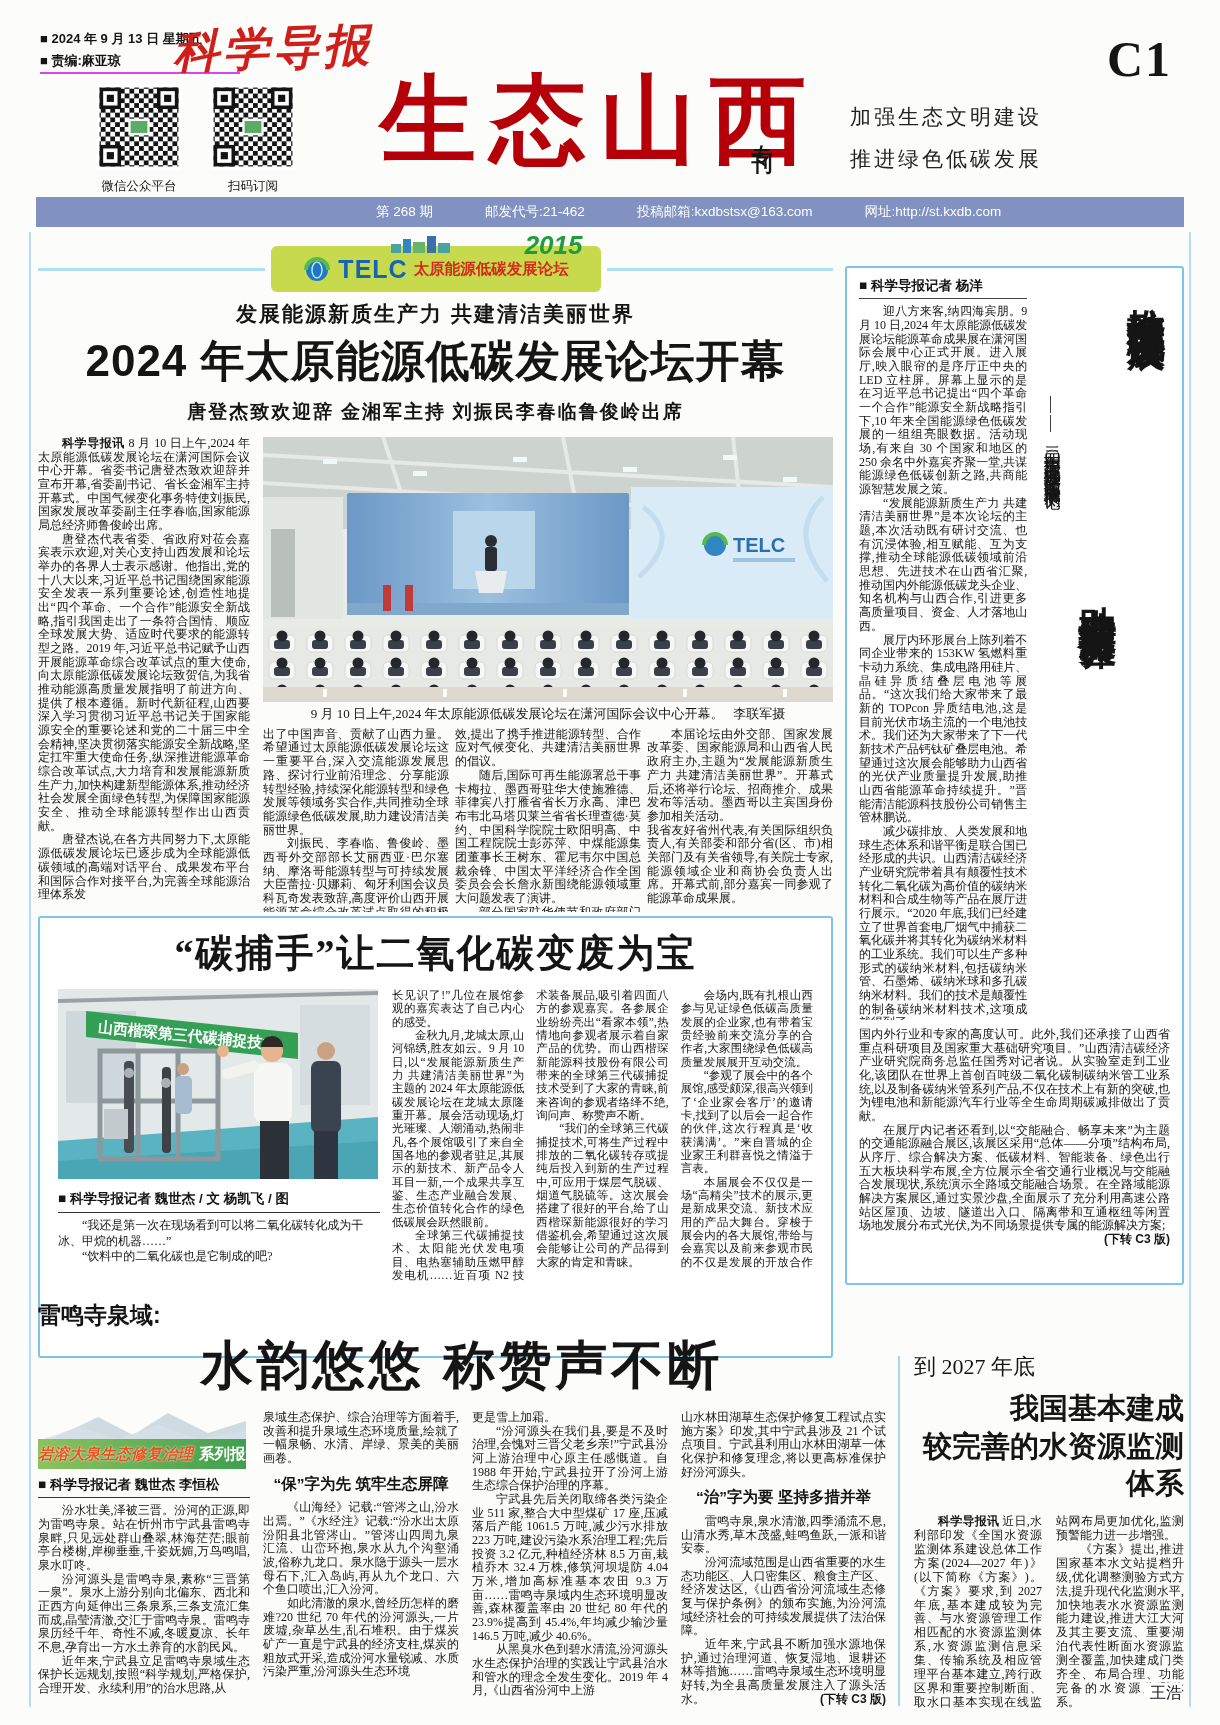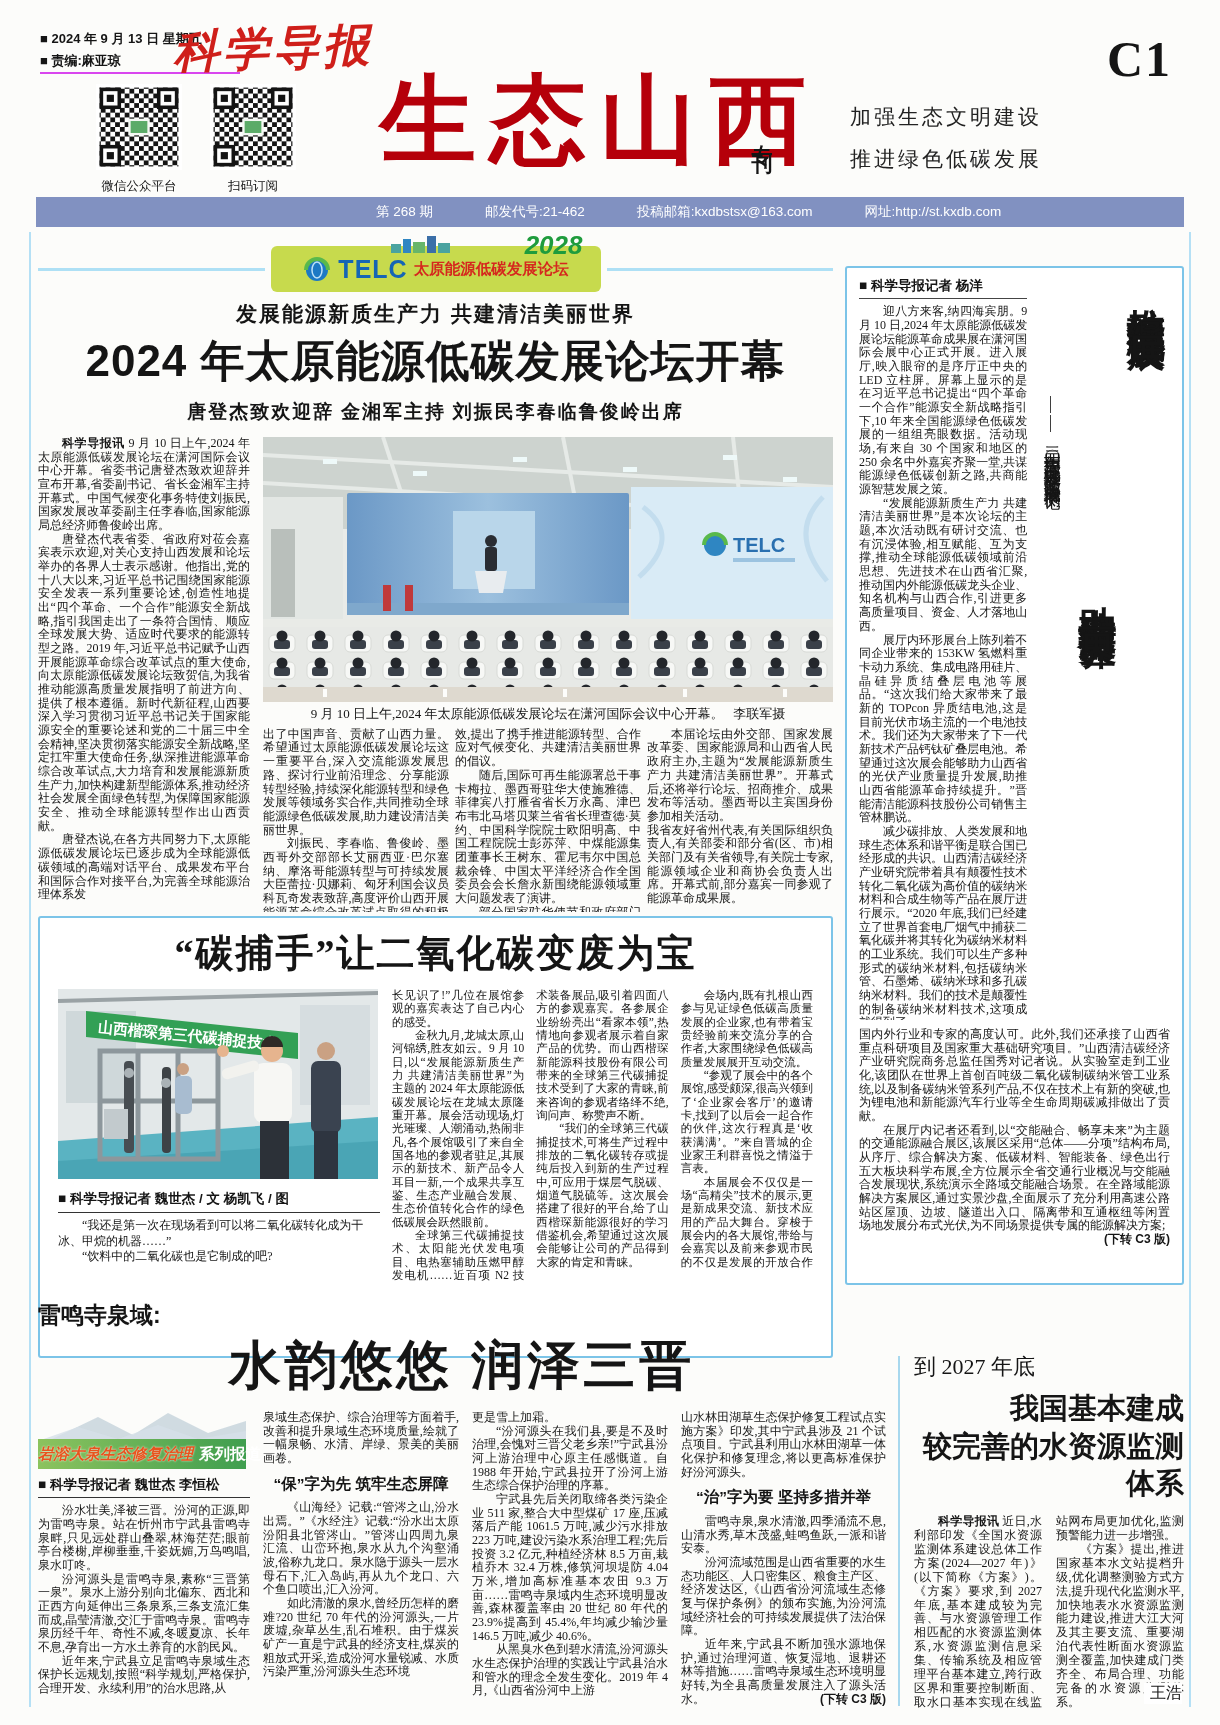--- a/index.html
+++ b/index.html
@@ -232,40 +232,40 @@
   <div id="telc-row">
     <div class="tline"></div>
     <div class="telc-banner">
       <svg width="30" height="30" viewBox="0 0 30 30">
         <circle cx="15" cy="16" r="11" fill="#1d79c4"></circle>
         <path d="M4 16 a11 11 0 0 1 22 0" fill="none" stroke="#59b94c" stroke-width="4"></path>
         <ellipse cx="15" cy="16" rx="5" ry="8" fill="none" stroke="#bfe2f7" stroke-width="1.5"></ellipse>
       </svg>
       <span class="telc-brand">TELC</span>
       <span class="telc-name">太原能源低碳发展论坛</span>
-      <span class="telc-year">2028</span>
+      <span class="telc-year">2015</span>
       <svg class="telc-town" width="66" height="20" viewBox="0 0 66 20">
         <rect x="2" y="10" width="10" height="9" fill="#4aa3a0"></rect>
           <rect x="14" y="5" width="8" height="14" fill="#2f86c2"></rect>
         <rect x="24" y="8" width="12" height="11" fill="#67b56a"></rect>
           <rect x="38" y="2" width="9" height="17" fill="#3b6fa8"></rect>
         <rect x="49" y="9" width="12" height="10" fill="#4aa3a0"></rect>
       </svg>
     </div>
     <div class="tline"></div>
   </div>
 
   <div id="main-article">
     <div class="m-kicker">发展能源新质生产力 共建清洁美丽世界</div>
     <div class="m-headline">2024 年太原能源低碳发展论坛开幕</div>
     <div class="m-subhead">唐登杰致欢迎辞 金湘军主持 刘振民李春临鲁俊岭出席</div>
 
     <div class="m-cols body-txt">
       <div class="m-c1">
-        <p class="para"><b class="lead">科学导报讯 </b><span>9 月 10 日上午,2024 年太原能源低碳发展论坛在潇河国际会议中心开幕。省委书记唐登杰致欢迎辞并宣布开幕,省委副书记、省长金湘军主持开幕式。中国气候变化事务特使刘振民,国家发展改革委副主任李春临,国家能源局总经济师鲁俊岭出席。</span></p>
+        <p class="para"><b class="lead">科学导报讯 </b><span>8 月 10 日上午,2024 年太原能源低碳发展论坛在潇河国际会议中心开幕。省委书记唐登杰致欢迎辞并宣布开幕,省委副书记、省长金湘军主持开幕式。中国气候变化事务特使刘振民,国家发展改革委副主任李春临,国家能源局总经济师鲁俊岭出席。</span></p>
         <p class="para">唐登杰代表省委、省政府对莅会嘉宾表示欢迎,对关心支持山西发展和论坛举办的各界人士表示感谢。他指出,党的十八大以来,习近平总书记围绕国家能源安全发表一系列重要论述,创造性地提出“四个革命、一个合作”能源安全新战略,指引我国走出了一条符合国情、顺应全球发展大势、适应时代要求的能源转型之路。2019 年,习近平总书记赋予山西开展能源革命综合改革试点的重大使命,向太原能源低碳发展论坛致贺信,为我省推动能源高质量发展指明了前进方向、提供了根本遵循。新时代新征程,山西要深入学习贯彻习近平总书记关于国家能源安全的重要论述和党的二十届三中全会精神,坚决贯彻落实能源安全新战略,坚定扛牢重大使命任务,纵深推进能源革命综合改革试点,大力培育和发展能源新质生产力,加快构建新型能源体系,推动经济社会发展全面绿色转型,为保障国家能源安全、推动全球能源转型作出山西贡献。</p>
         <p class="para">唐登杰说,在各方共同努力下,太原能源低碳发展论坛已逐步成为全球能源低碳领域的高端对话平台、成果发布平台和国际合作对接平台,为完善全球能源治理体系发</p>
       </div>
 
       <div class="m-main">
         <svg class="m-photo" viewBox="0 0 570 265" preserveAspectRatio="none">
           <rect width="570" height="265" fill="#e9ebe8"></rect>
           <rect width="570" height="92" fill="#cdd3cf"></rect>
           <g stroke="#e6eae7" stroke-width="4">
             <line x1="0" y1="18" x2="570" y2="50"></line>
@@ -404,21 +404,21 @@
       </div>
     </div>
     <div class="r-wide body-txt">
       <p class="para noind">国内外行业和专家的高度认可。此外,我们还承接了山西省重点科研项目及国家重大基础研究项目。”山西清洁碳经济产业研究院商务总监任国秀对记者说。从实验室走到工业化,该团队在世界上首创百吨级二氧化碳制碳纳米管工业系统,以及制备碳纳米管系列产品,不仅在技术上有新的突破,也为锂电池和新能源汽车行业等全生命周期碳减排做出了贡献。</p>
       <p class="para"><span>在展厅内记者还看到,以“交能融合、畅享未来”为主题的交通能源融合展区,该展区采用“总体——分项”结构布局,从序厅、综合解决方案、低碳材料、智能装备、绿色出行五大板块科学布展,全方位展示全省交通行业概况与交能融合发展现状,系统演示全路域交能融合场景。在全路域能源解决方案展区,通过实景沙盘,全面展示了充分利用高速公路站区屋顶、边坡、隧道出入口、隔离带和互通枢纽等闲置场地发展分布式光伏,为不同场景提供专属的能源解决方案;</span><span class="jump">(下转 C3 版)</span></p>
     </div>
   </div>
 
   <div id="spring">
     <div class="s-kicker">雷鸣寺泉域:</div>
-    <div class="s-headline">水韵悠悠 润泽三晋</div>
+    <div class="s-headline">水韵悠悠 称赞声不断</div>
     <div class="s-cols body-txt">
       <div class="s-c1">
         <div class="series-banner">
           <svg width="208" height="30" viewBox="0 0 208 30" style="position:absolute;top:0;left:0">
             <path d="M10 30 L60 6 L95 24 L130 2 L170 22 L208 10 L208 30 Z" fill="#b9c9d4" opacity="0.65"></path>
             <path d="M0 30 L40 16 L80 28 L120 14 L160 28 L208 20 L208 30 Z" fill="#d6e0e8" opacity="0.8"></path>
           </svg>
           <div class="series-strip">
             <span class="series-title">岩溶大泉生态修复治理</span>
             <span class="series-tag">系列报道</span>

